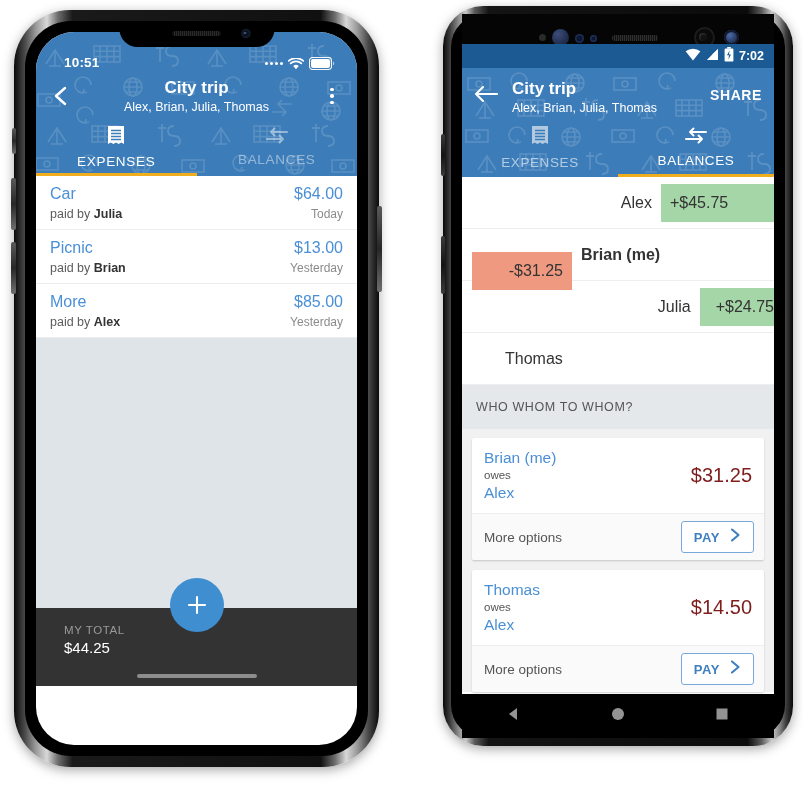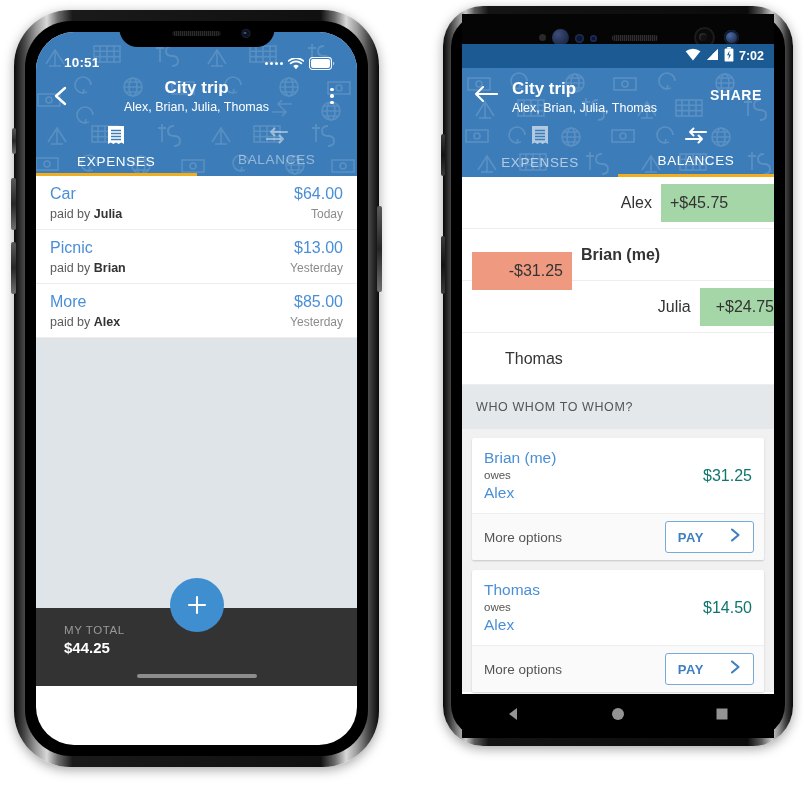--- a/index.html
+++ b/index.html
@@ -135,21 +135,21 @@
   .exp-amt { color:#4A8FD6; font-size:16px; }
   .exp-line2 { display:flex; justify-content:space-between; align-items:baseline; margin-top:4px; }
   .exp-paid { color:#5c5c5c; font-size:12.5px; }
   .exp-paid b { color:#333; }
   .exp-date { color:#8b8b8b; font-size:12px; }
   .ip-empty { background:#DFE4E8; height: 270px; }
 
   .ip-bottom { position:relative; background:#333333; height: 78px; color:#fff; }
   .ip-bottom .cols { display:flex; justify-content:space-between; padding: 16px 14px 0 28px; }
   .bt-label { font-size:11.5px; color:#9a9a9a; letter-spacing:.6px; }
-  .bt-val { font-size:15px; font-weight:bold; margin-top:3px; }
+  .bt-val { font-size:15px; font-weight:normal; margin-top:3px; }
   .bt-right { text-align:right; }
   .fab {
     position:absolute; left:50%; transform:translateX(-50%); top:-30px;
     width: 54px; height: 54px; border-radius:50%; background:#3E8ED0;
     display:flex; align-items:center; justify-content:center; z-index: 9;
   }
   .fab svg { display:block; }
   .home-ind {
     position:absolute; left:50%; transform:translateX(-50%); bottom:8px;
     width:120px; height:4px; border-radius:2px; background:#8d8d8d;
@@ -183,26 +183,26 @@
 
   .section-head { background:#E4E8EB; height: 44px; display:flex; align-items:center; padding:0 14px;
     font-size:12.5px; color:#555; letter-spacing:.6px; }
 
   .owe-wrap { background:#F1F1F1; padding: 9px 10px 0 10px; }
   .owe-card { background:#fff; border-radius:2px; box-shadow: 0 1px 2px rgba(0,0,0,.18); margin-bottom: 10px; overflow:hidden; }
   .owe-top { display:flex; align-items:center; padding: 10px 12px 10px 12px; }
   .owe-people { flex:1; }
   .owe-from, .owe-to { color:#4A8FD6; font-size:15.5px; line-height: 20px; }
   .owe-word { color:#555; font-size:11.5px; line-height:15px; }
-  .owe-amt { font-size:16px; color:#0f766e; }
+  .owe-amt { font-size:20px; color:#7f1d1d; }
   .owe-bottom { display:flex; align-items:center; justify-content:space-between;
     border-top:1px solid #eee; background:#FAFAFA; padding: 7px 10px 7px 12px; }
   .owe-more { font-size:13.5px; color:#555; }
   .pay-btn { border:1px solid #79A9DA; border-radius:3px; background:#fff;
-    padding: 6px 12px; display:flex; align-items:center; gap:26px; }
+    padding: 6px 12px; display:flex; align-items:center; gap:10px; }
   .pay-label { color:#3E7FC0; font-size:13px; font-weight:bold; letter-spacing:.6px; }
   .pay-chev { display:block; }
 
   .an-navbar { position:absolute; left:19px; bottom:8px; width:312px; height:44px; background:#000;
     display:flex; align-items:center; justify-content:space-around; }
   .navglyph { opacity:.78; }
 </style>
 </head>
 <body>
 

